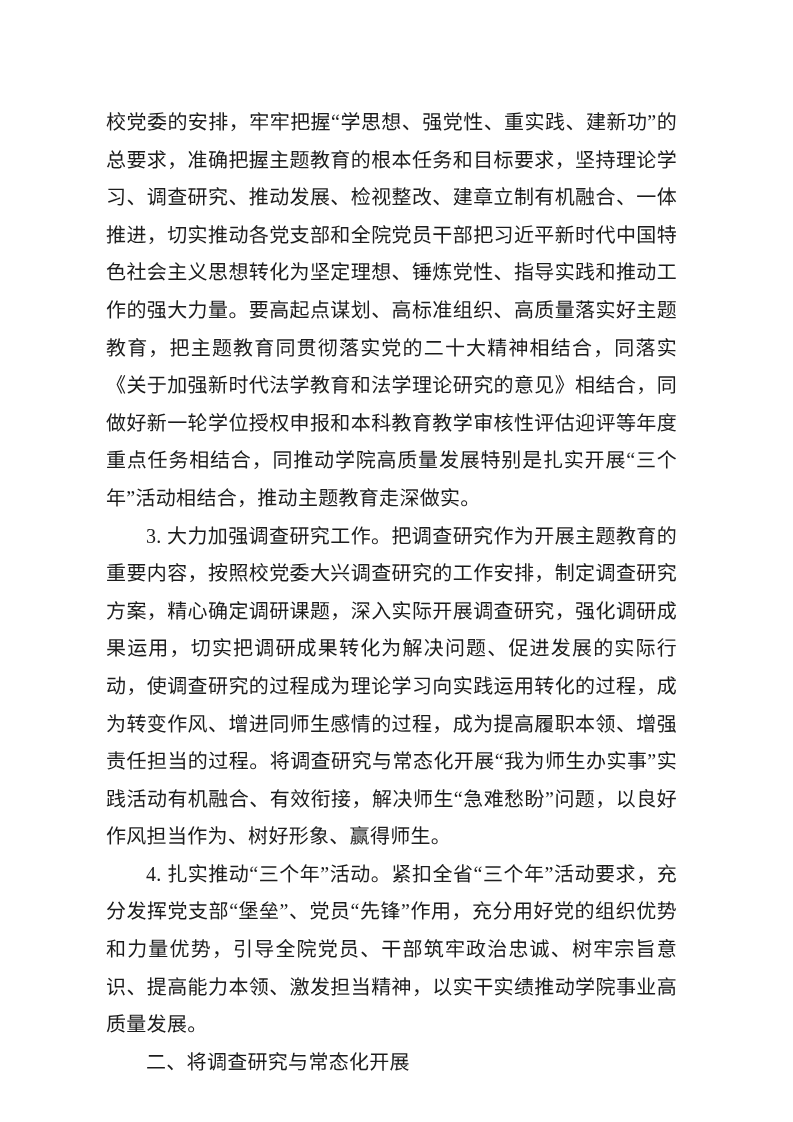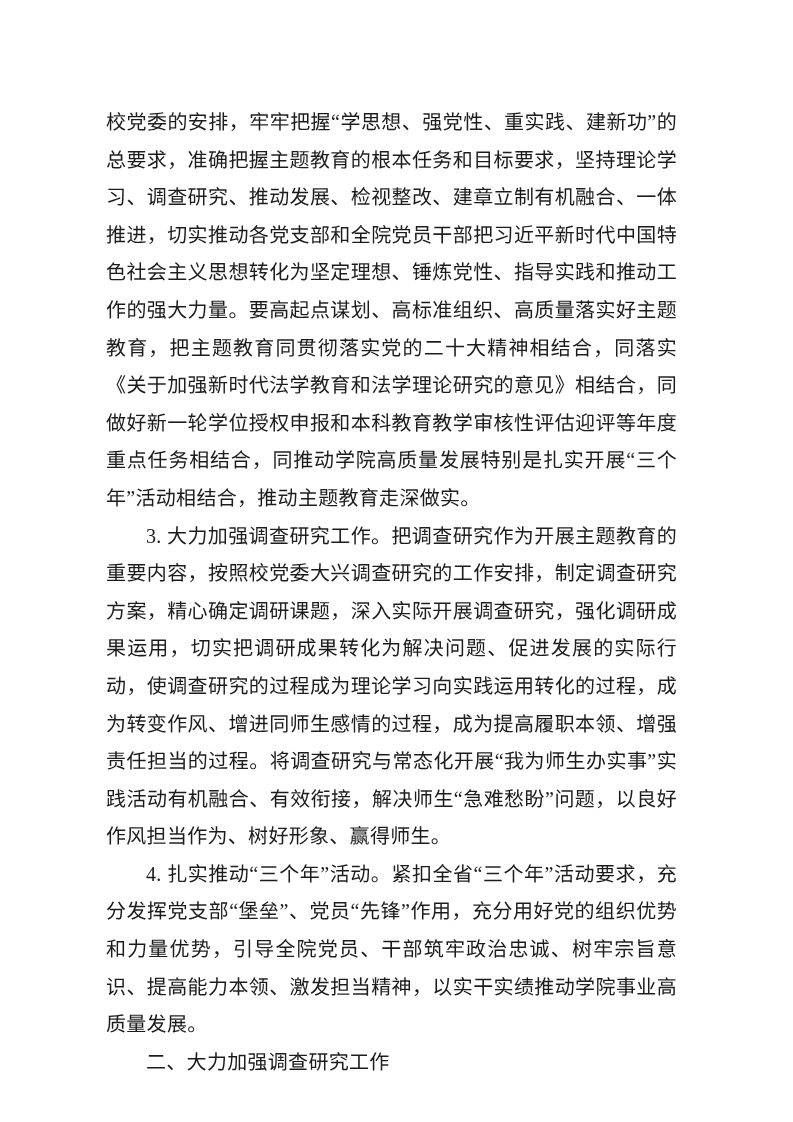--- a/index.html
+++ b/index.html
@@ -37,15 +37,15 @@
   }
 </style>
 </head>
 <body>
 
 <div class="page">
   <div class="doc-body">
     <p>校党委的安排，牢牢把握“学思想、强党性、重实践、建新功”的总要求，准确把握主题教育的根本任务和目标要求，坚持理论学习、调查研究、推动发展、检视整改、建章立制有机融合、一体推进，切实推动各党支部和全院党员干部把习近平新时代中国特色社会主义思想转化为坚定理想、锤炼党性、指导实践和推动工作的强大力量。要高起点谋划、高标准组织、高质量落实好主题教育，把主题教育同贯彻落实党的二十大精神相结合，同落实《关于加强新时代法学教育和法学理论研究的意见》相结合，同做好新一轮学位授权申报和本科教育教学审核性评估迎评等年度重点任务相结合，同推动学院高质量发展特别是扎实开展“三个年”活动相结合，推动主题教育走深做实。</p>
     <p class="indent">3. 大力加强调查研究工作。把调查研究作为开展主题教育的重要内容，按照校党委大兴调查研究的工作安排，制定调查研究方案，精心确定调研课题，深入实际开展调查研究，强化调研成果运用，切实把调研成果转化为解决问题、促进发展的实际行动，使调查研究的过程成为理论学习向实践运用转化的过程，成为转变作风、增进同师生感情的过程，成为提高履职本领、增强责任担当的过程。将调查研究与常态化开展“我为师生办实事”实践活动有机融合、有效衔接，解决师生“急难愁盼”问题，以良好作风担当作为、树好形象、赢得师生。</p>
     <p class="indent">4. 扎实推动“三个年”活动。紧扣全省“三个年”活动要求，充分发挥党支部“堡垒”、党员“先锋”作用，充分用好党的组织优势和力量优势，引导全院党员、干部筑牢政治忠诚、树牢宗旨意识、提高能力本领、激发担当精神，以实干实绩推动学院事业高质量发展。</p>
-    <p class="heading">二、大力加强调查研究工作</p>
+    <p class="heading">二、将调查研究与常态化开展</p>
   </div>
 </div>
 
 </body></html>

